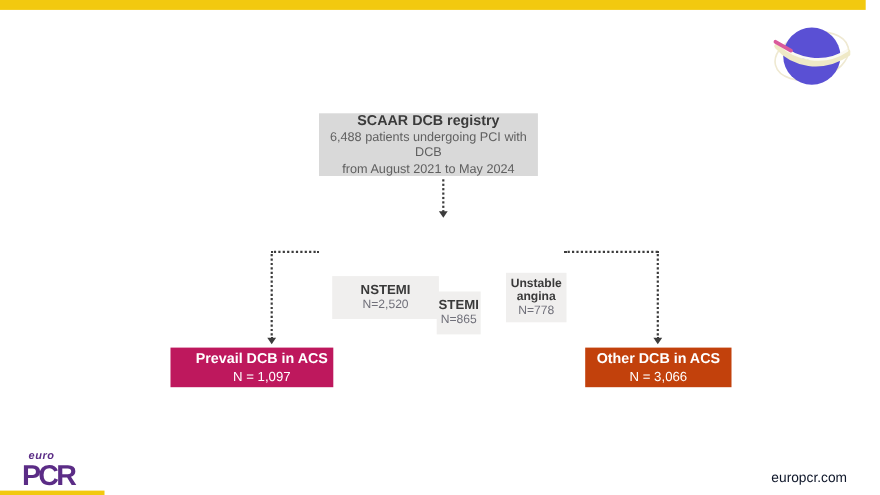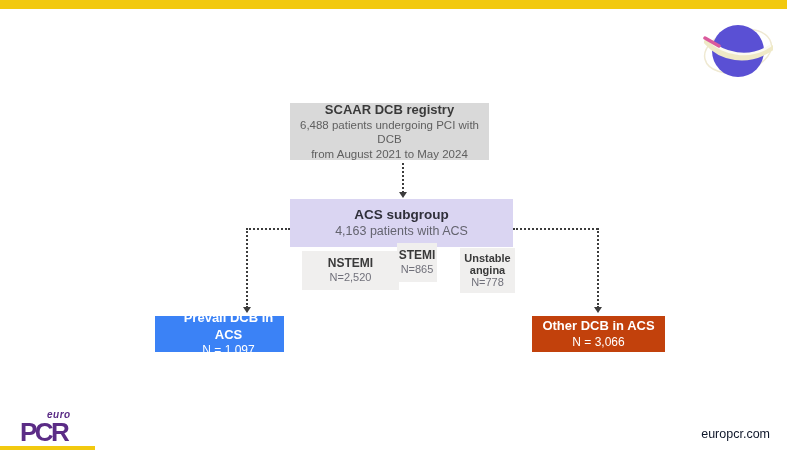--- a/index.html
+++ b/index.html
@@ -13,23 +13,23 @@
          font-size:17.5px;font-weight:400;color:#32395C;letter-spacing:0.2px;}
 
   .globe{position:absolute;left:703px;top:18px;width:70px;height:68px;}
 
   
   .box{position:absolute;box-sizing:border-box;text-align:center;
        display:flex;flex-direction:column;justify-content:center;line-height:1.25;}
   .box-root{left:290px;top:103px;width:199px;height:57px;background:#D9D9D9;}
   .box-acs{left:290px;top:199px;width:223px;height:48px;background:#DAD5F2;}
   .box-sub1{left:290px;top:251px;width:97px;height:39px;background:#F0EFEE;margin-left:12px;}
-  .box-sub2{left:397px;top:243px;width:40px;height:39px;background:#F0EFEE;}
+  .box-sub2{left:397px;top:265px;width:40px;height:39px;background:#F0EFEE;}
   .box-sub3{left:460px;top:248px;width:55px;height:45px;background:#F0EFEE;}
-  .box-leaf-left{left:155px;top:316px;width:129px;height:36px;background:#3b82f6;padding-left:18px;}
+  .box-leaf-left{left:155px;top:316px;width:148px;height:36px;background:#be185d;padding-left:18px;}
   .box-leaf-right{left:532px;top:316px;width:133px;height:36px;background:#c2410c;}
 
   .bt{font-size:13px;font-weight:700;color:#3A3A3A;}
   .bb{font-size:11.5px;color:#5F5F5F;}
   .acs-t{font-size:13.5px;font-weight:700;color:#2F2F3A;}
   .acs-b{font-size:12.5px;color:#64646F;}
   .sub-t{font-size:12px;font-weight:700;color:#3A3A3A;}
   .sub3 .sub-t{font-size:11px;line-height:1.1;}
   .sub-n{font-size:11px;color:#70707A;}
   .leaf-t{font-size:13px;font-weight:700;color:#ffffff;}
@@ -45,21 +45,21 @@
   .a-root{left:399px;top:192px;}
   .h-left{left:246px;top:228px;width:44px;}
   .v-left{left:246px;top:228px;height:80px;}
   .a-left{left:243px;top:307px;}
   .h-right{left:513px;top:228px;width:85px;}
   .v-right{left:597px;top:228px;height:80px;}
   .a-right{left:594px;top:307px;}
 
   
   .pcr-logo{position:absolute;left:20px;top:409px;color:#5B2C86;}
-  .pcr-euro{display:block;margin-left:27px;font-size:10px;font-style:italic;font-weight:700;letter-spacing:0.5px;}
+  .pcr-euro{display:block;margin-left:6px;font-size:10px;font-style:italic;font-weight:700;letter-spacing:0.5px;}
   .pcr-main{display:block;margin-top:-3px;font-size:26px;font-weight:800;letter-spacing:-2.5px;}
   .website{position:absolute;right:30px;top:427px;font-size:12.5px;color:#0f172a;}
 </style>
 </head>
 <body>
 
 <div class="slide">
 
   <div class="top-bar"></div>
 
@@ -76,24 +76,20 @@
 
   <div class="box box-root">
     <div class="bt">SCAAR DCB registry</div>
     <div class="bb">6,488 patients undergoing PCI with DCB</div>
     <div class="bb">from August 2021 to May 2024</div>
   </div>
 
   <div class="vline v-root"></div>
   <div class="arrowhead a-root"></div>
 
-  <div class="box box-acs">
-    <div class="acs-t">ACS subgroup</div>
-    <div class="acs-b">4,163 patients with ACS</div>
-  </div>
 
   <div class="box box-sub1">
     <div class="sub-t">NSTEMI</div>
     <div class="sub-n">N=2,520</div>
   </div>
   <div class="box box-sub2">
     <div class="sub-t">STEMI</div>
     <div class="sub-n">N=865</div>
   </div>
   <div class="box box-sub3 sub3">

